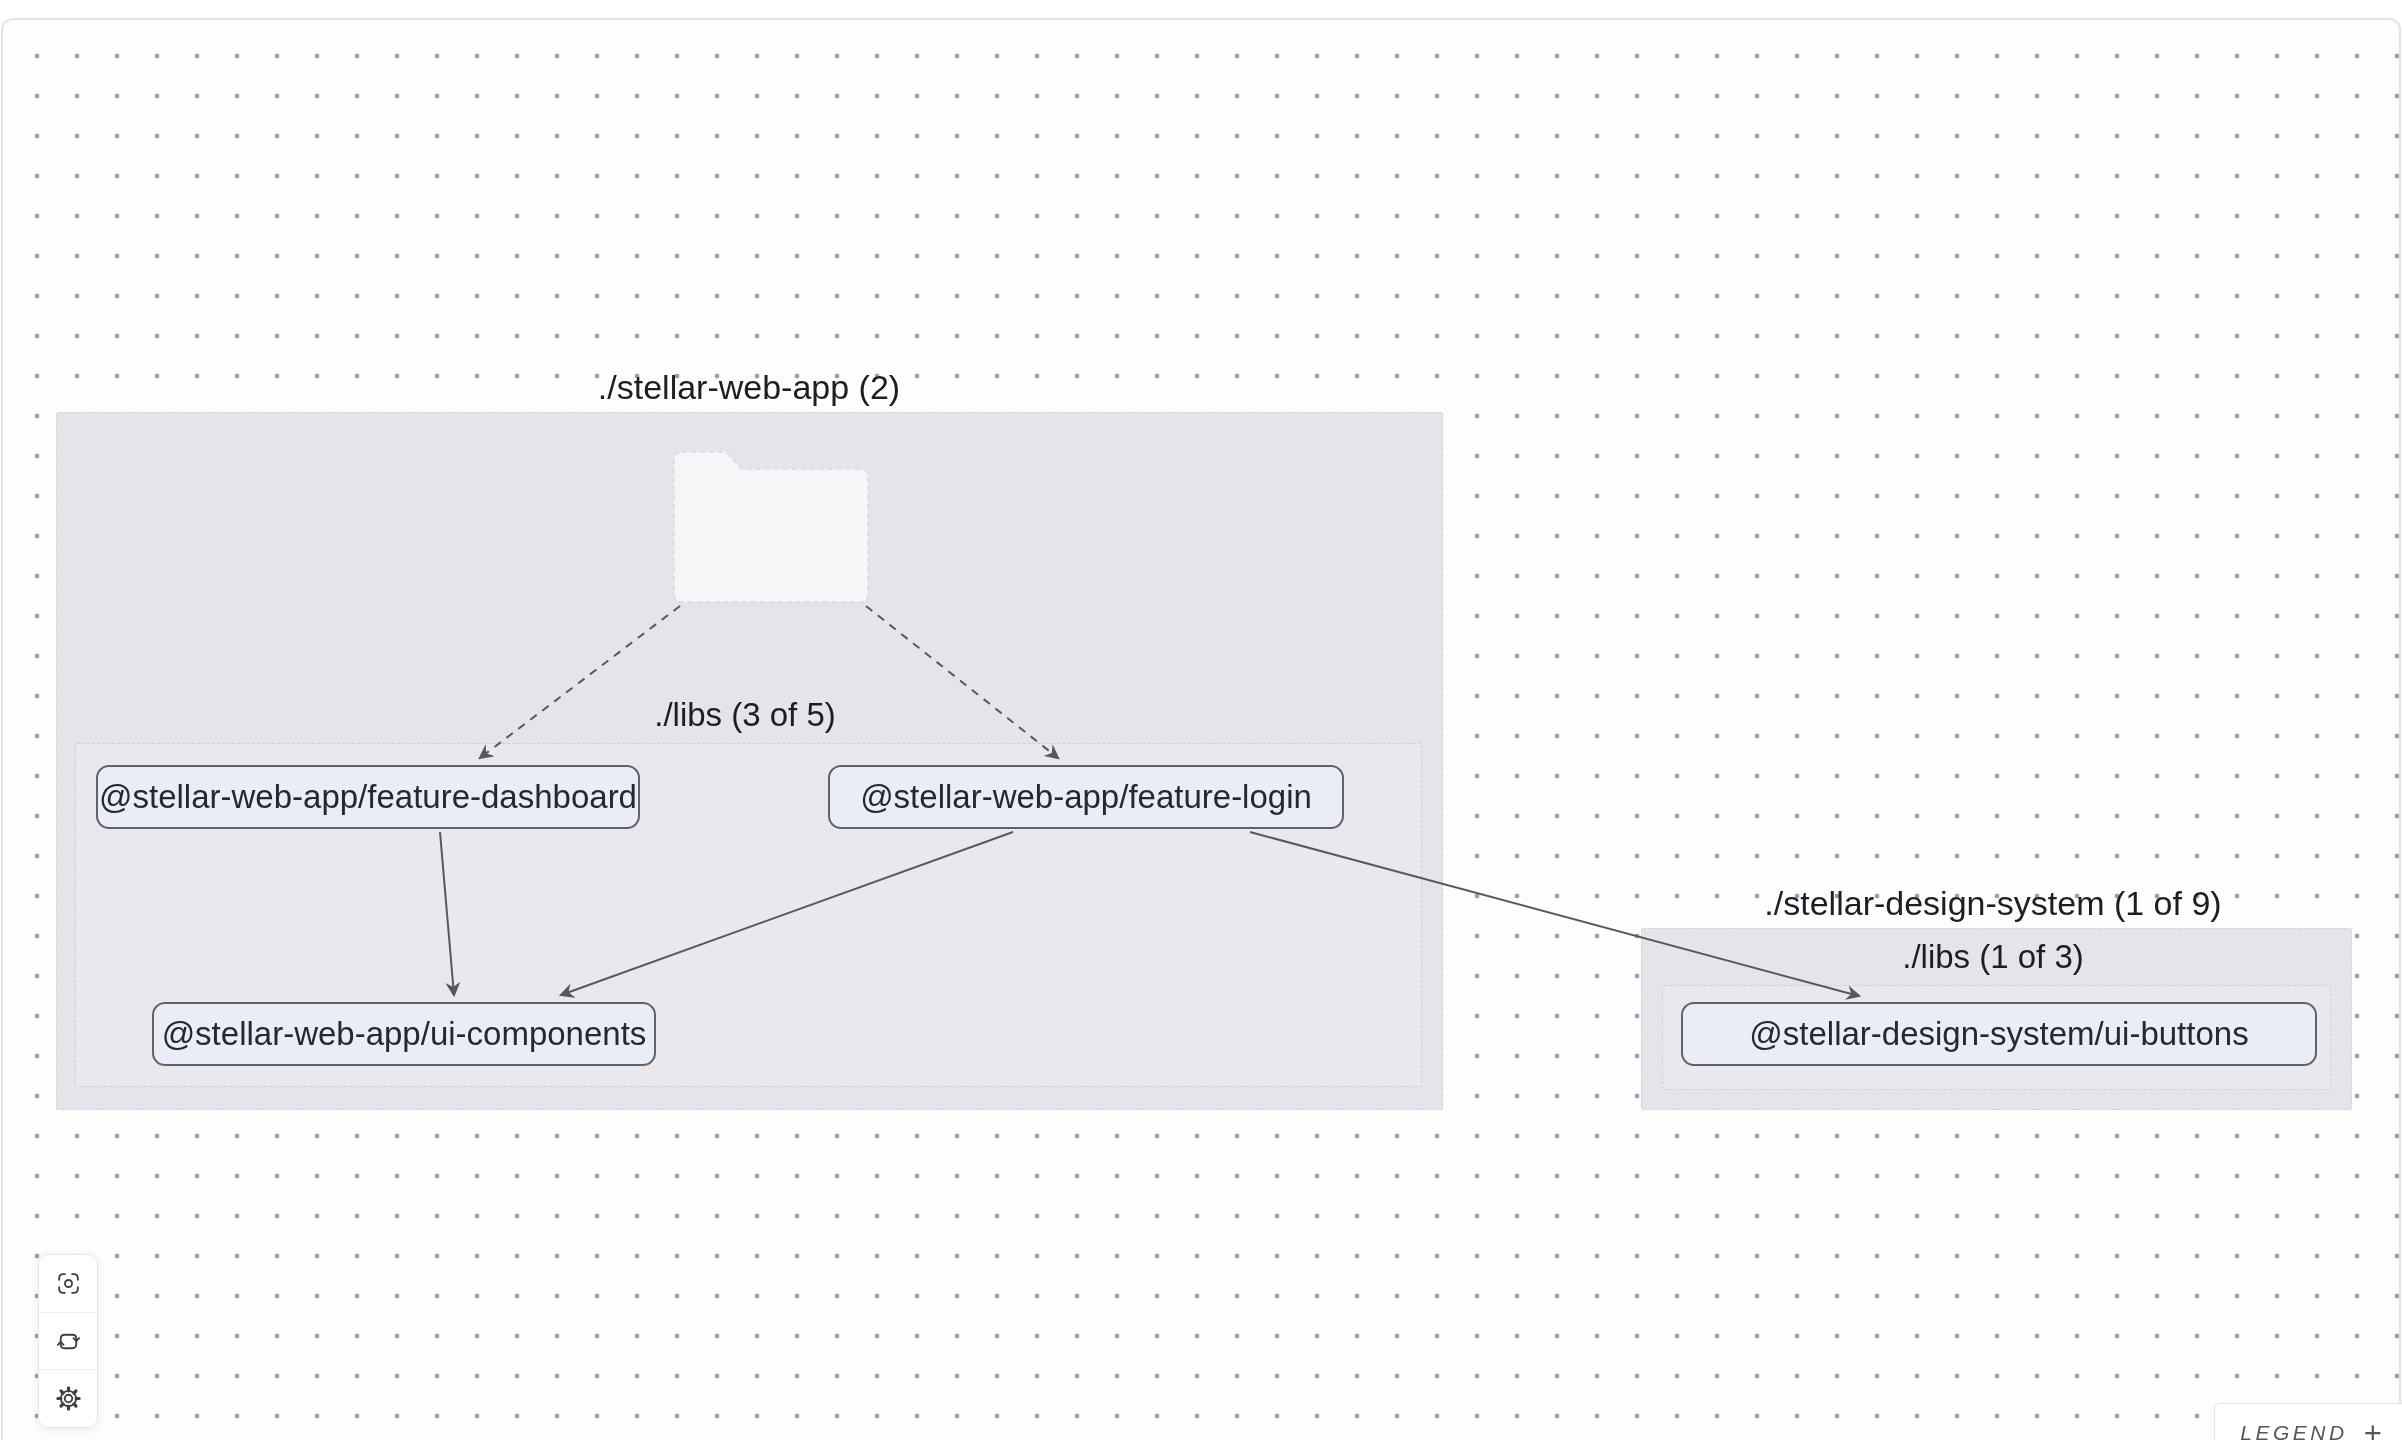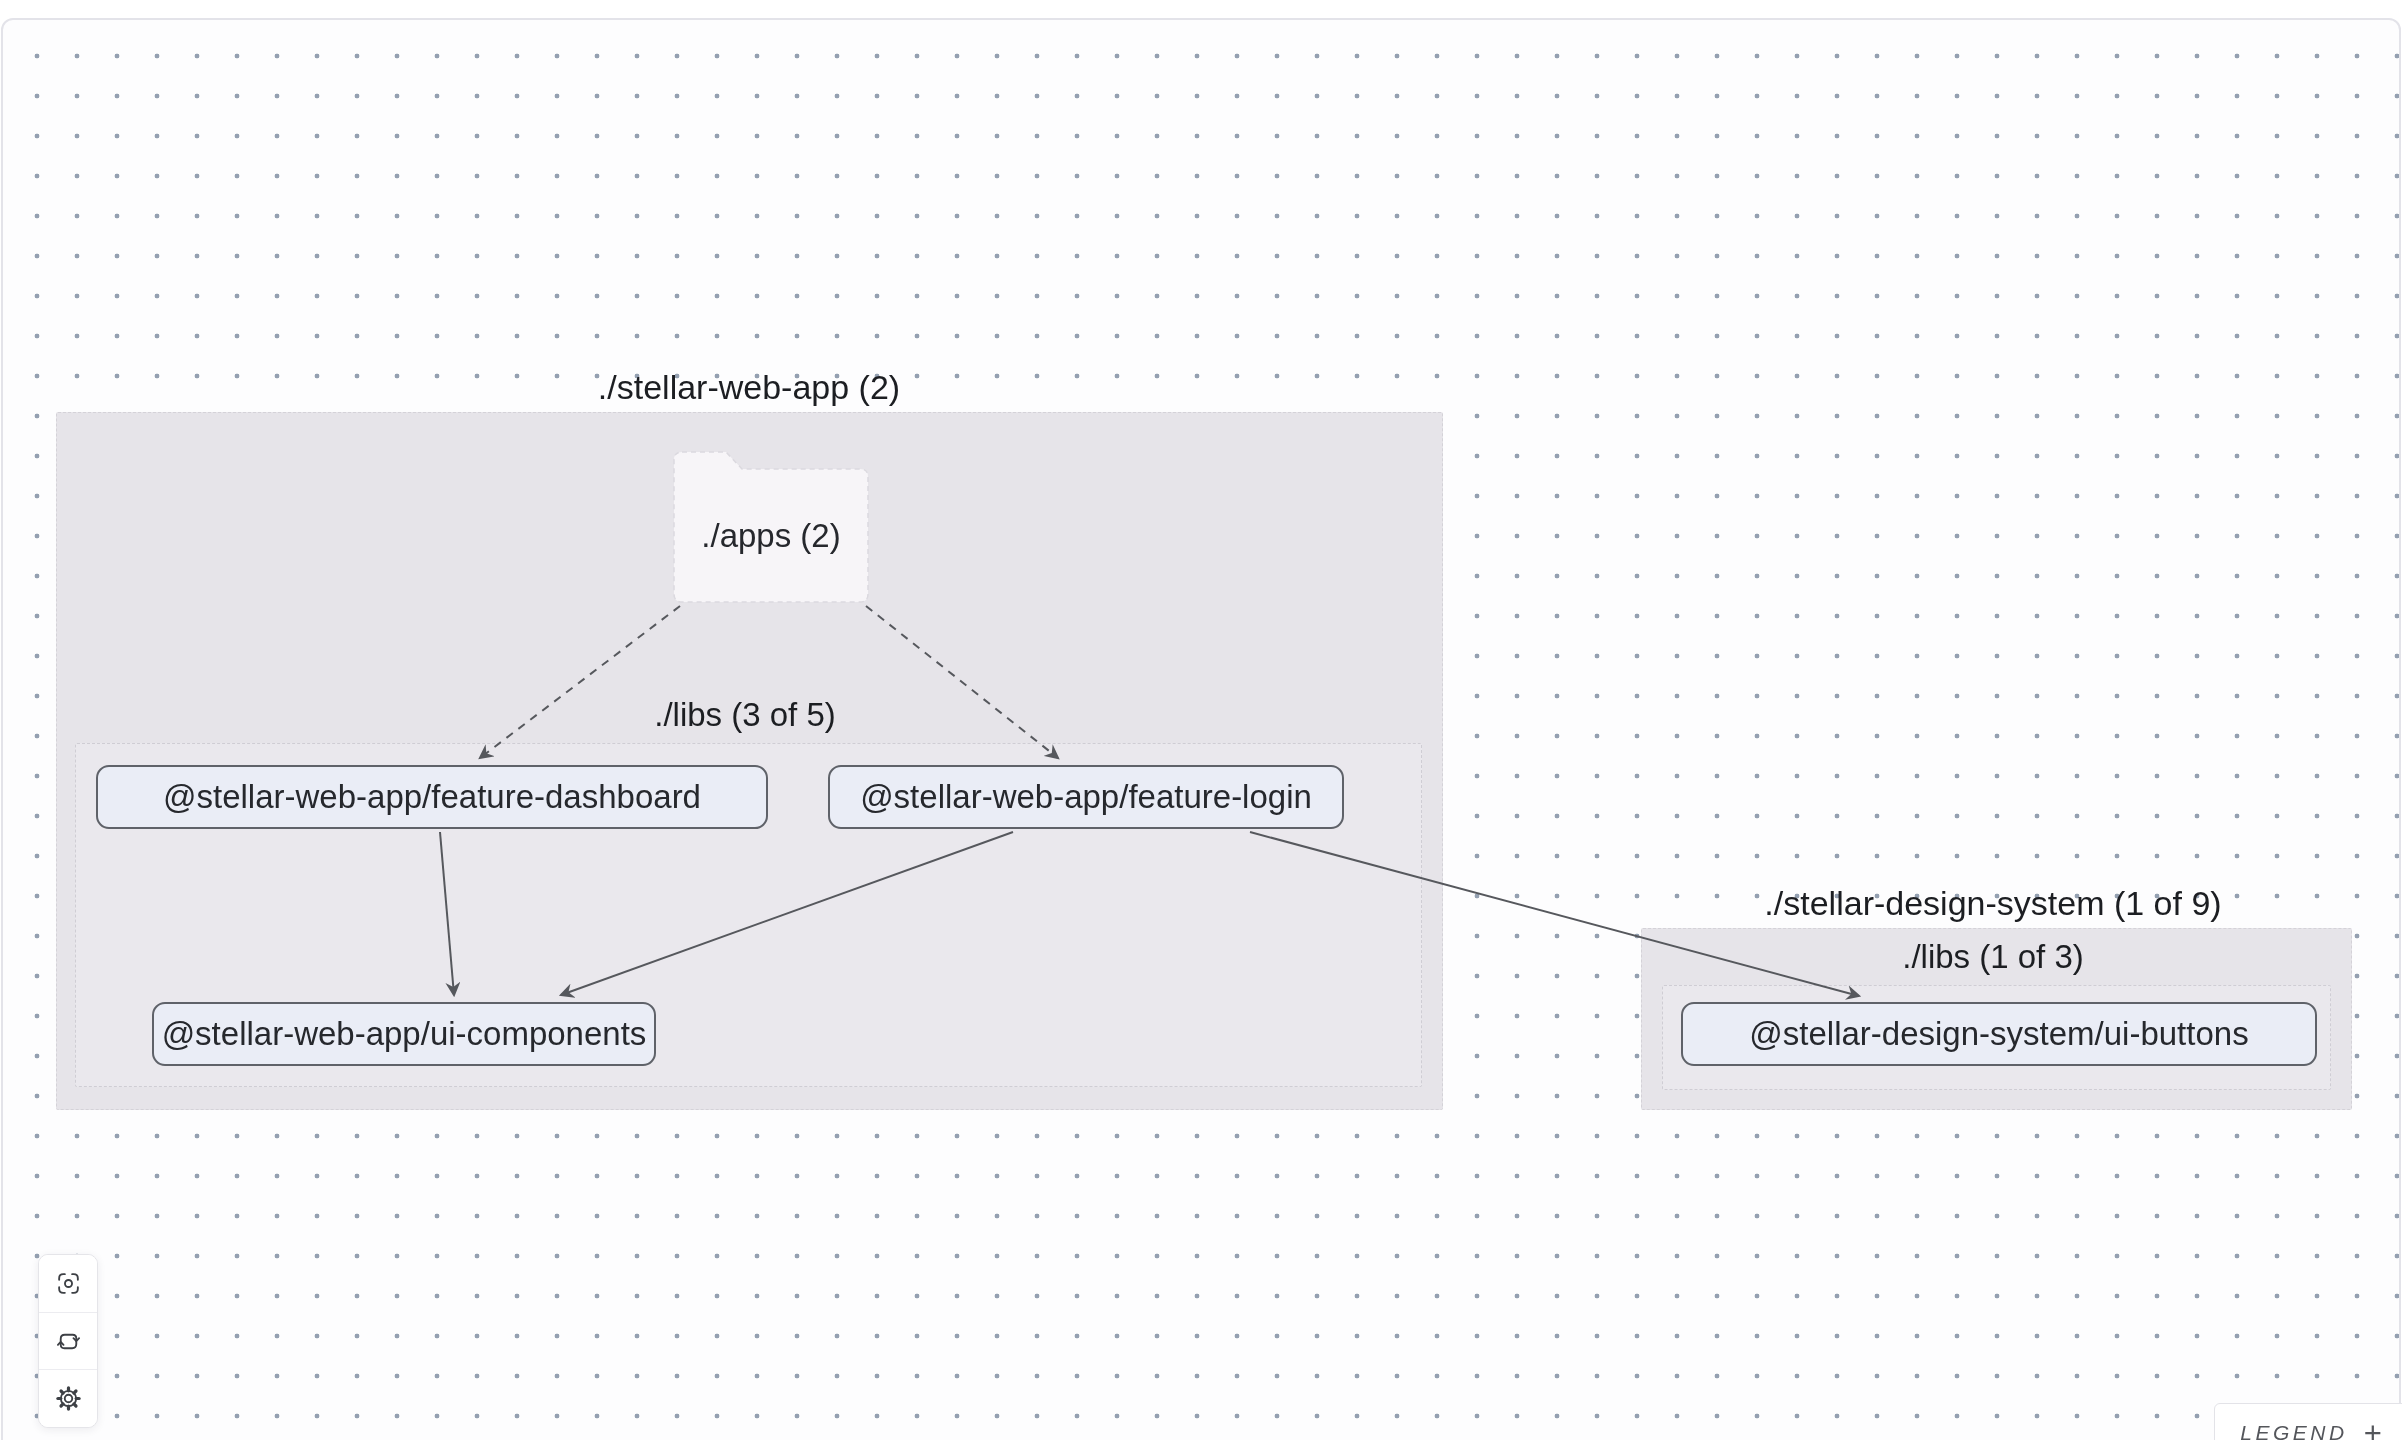--- a/index.html
+++ b/index.html
@@ -21,21 +21,21 @@
   .t1{left:746px;top:348px;}
   .t2{left:1990px;top:864px;}
   .libs-title{position:absolute;transform:translateX(-50%);white-space:nowrap;
     font-size:33px;color:#1c1e22;}
   .lt1{left:742px;top:676px;}
   .lt2{left:1990px;top:918px;}
   
   .node{position:absolute;height:64px;box-sizing:border-box;background:#eaedf6;
     border:2px solid #5f6269;border-radius:13px;display:flex;align-items:center;
     justify-content:center;font-size:33px;color:#26282d;white-space:nowrap;cursor:pointer;}
-  .n-dash{left:93px;top:745px;width:672px;}
+  .n-dash{left:93px;top:745px;width:544px;}
   .n-login{left:825px;top:745px;width:516px;}
   .n-uic{left:149px;top:982px;width:504px;}
   .n-uib{left:1678px;top:982px;width:636px;}
   
   .folder{position:absolute;left:669px;top:430px;width:198px;height:154px;cursor:pointer;}
   .folder svg{position:absolute;left:0;top:0;}
   .folder-label{position:absolute;left:0;right:0;top:18px;bottom:0;display:flex;
     align-items:center;justify-content:center;font-size:33px;color:#26282d;white-space:nowrap;}
   
   .edges{position:absolute;left:0;top:0;pointer-events:none;}
@@ -82,21 +82,20 @@
       <line x1="437" y1="812" x2="451" y2="975" marker-end="url(#arrow)"></line>
       <line x1="1010" y1="812" x2="558" y2="975" marker-end="url(#arrow)"></line>
       <line x1="1247" y1="812" x2="1856" y2="976" marker-end="url(#arrow)"></line>
     </g>
   </svg>
 
   <div class="folder">
     <svg width="198" height="154" viewBox="0 0 198 154">
       <path d="M10,2 H54 L70,19 H188 Q196,19 196,27 V144 Q196,152 188,152 H10 Q2,152 2,144 V10 Q2,2 10,2 Z" fill="#f7f5f8" stroke="#dbd9df" stroke-width="1.5" stroke-dasharray="5 4"></path>
     </svg>
-    <span class="folder-label">./apps (2)</span>
   </div>
 
   <div class="node n-dash">
     <span>@stellar-web-app/feature-dashboard</span>
   </div>
   <div class="node n-login">
     <span>@stellar-web-app/feature-login</span>
   </div>
   <div class="node n-uic">
     <span>@stellar-web-app/ui-components</span>

